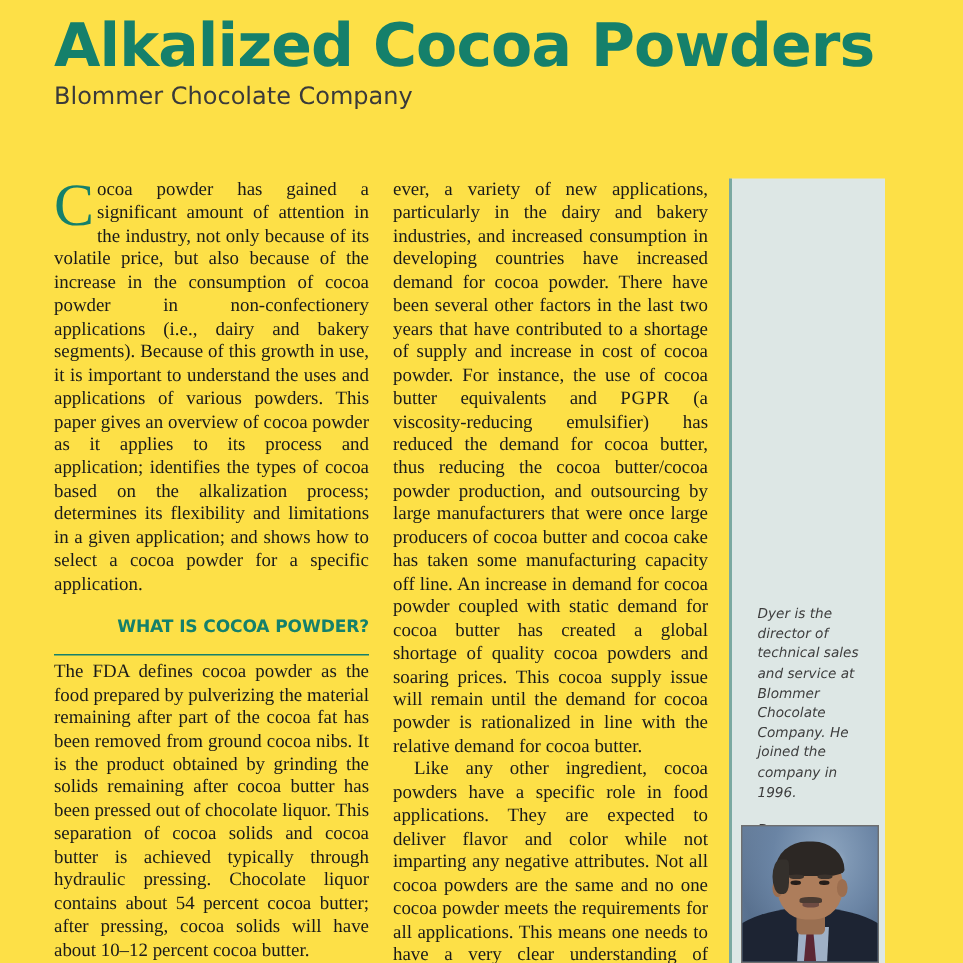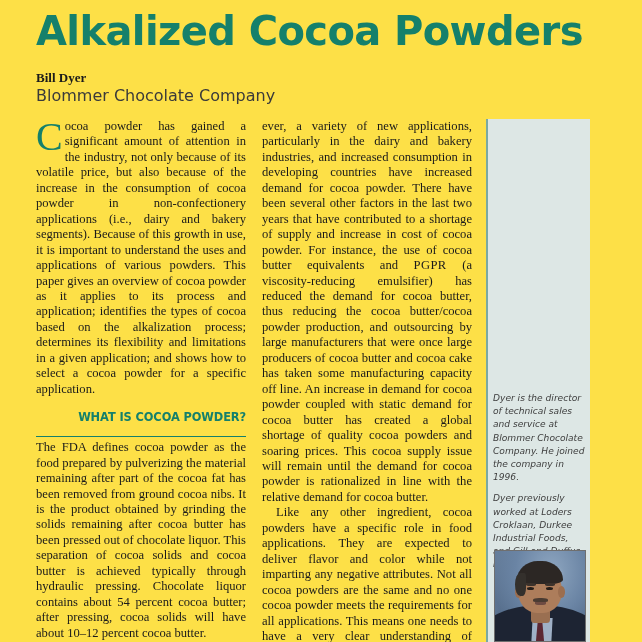--- a/index.html
+++ b/index.html
@@ -124,21 +124,21 @@
     position: absolute;
     left: 493px;
     top: 392px;
     width: 92px;
     font-family: "DejaVu Sans", sans-serif;
     font-style: italic;
     font-size: 9.1px;
     line-height: 13.2px;
     color: #3d3d3d;
   }
-  .bio p { margin: 0; font-style: italic; }
+  .bio p { margin: 12px; font-style: italic; }
   .bio p + p { margin-top: 8px; }
 
   .portrait {
     position: absolute;
     left: 494px;
     top: 550px;
     width: 92px;
     height: 92px;
     border: 1.5px solid #6f6f6f;
     box-sizing: border-box;
@@ -276,21 +276,20 @@
     filter: blur(2px);
   }
 </style>
 </head>
 <body>
 
 <div class="page">
 
   <div class="masthead">
     <h1 class="article-title">Alkalized Cocoa Powders</h1>
-    <p class="author-name">Bill Dyer</p>
     <p class="author-affil">Blommer Chocolate Company</p>
   </div>
 
   <div class="col col-1">
     <p class="dropcap-para"><span class="dropcap">C</span><span>ocoa powder has gained a significant amount of attention in the industry, not only because of its volatile price, but also because of the increase in the consumption of cocoa powder in non-confectionery applications (i.e., dairy and bakery segments). Because of this growth in use, it is important to understand the uses and applications of various powders. This paper gives an overview of cocoa powder as it applies to its process and application; identifies the types of cocoa based on the alkalization process; determines its flexibility and limitations in a given application; and shows how to select a cocoa powder for a specific application.</span></p>
 
     <h2 class="section-head">WHAT IS COCOA POWDER?</h2>
 
     <p style="text-indent:0">The FDA defines cocoa powder as the food prepared by pulverizing the material remaining after part of the cocoa fat has been removed from ground cocoa nibs. It is the product obtained by grinding the solids remaining after cocoa butter has been pressed out of chocolate liquor. This separation of cocoa solids and cocoa butter is achieved typically through hydraulic pressing. Chocolate liquor contains about 54 percent cocoa butter; after pressing, cocoa solids will have about 10–12 percent cocoa butter.</p>
     <p>Cocoa powder evolved in the chocolate industry as a by-product. The original pur-</p>

